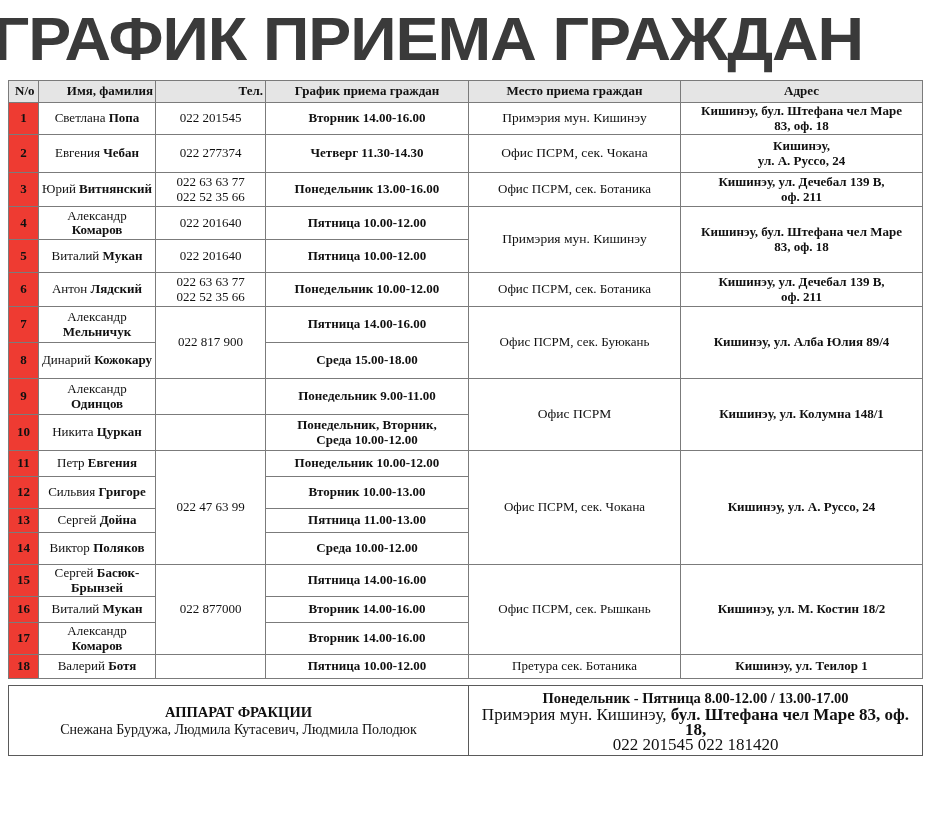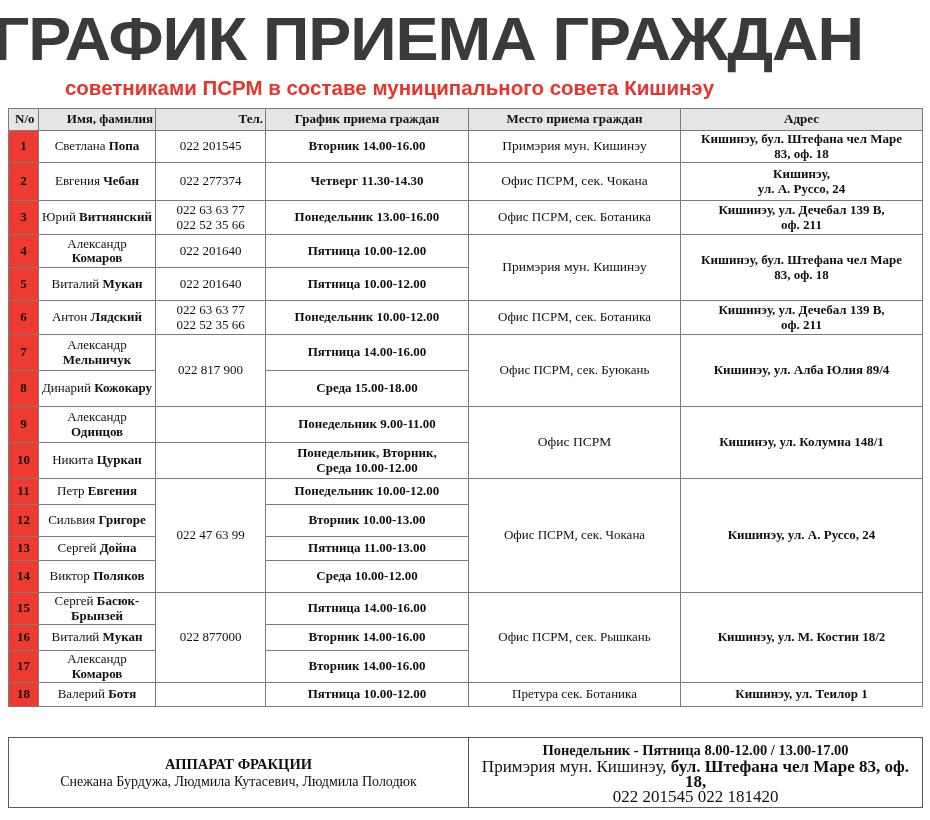--- a/index.html
+++ b/index.html
@@ -83,42 +83,40 @@
   td.place.big{font-size:13.5px;}
   td.addr{font-weight:bold;font-size:13.5px;line-height:15.5px;white-space:pre-line;margin-left:8px;}
 
   
   .foot-wrap{padding:6px 8px 0 8px;}
   table.foot{
     border-collapse:collapse;
     width:914px;
     table-layout:fixed;
     border:1px solid #5a5a5a;
-    margin-top:24px;
   }
   table.foot td{
     border:1px solid #5a5a5a;
     vertical-align:middle;
     text-align:center;
     padding:3px 4px;
     color:#111;
   }
   .f-title{font-weight:bold;font-size:14.5px;line-height:17px;}
   .f-line{font-size:14px;line-height:17px;}
   .f-line2{font-size:17px;line-height:15px;}
   .f-right-1{font-weight:bold;font-size:14.5px;line-height:18px;}
 </style>
 </head>
 <body>
 
 <div class="page">
 
   <div class="title-wrap">
     <div class="main-title">ГРАФИК ПРИЕМА ГРАЖДАН</div>
-    <div class="sub-title">советниками ПСРМ в составе муниципального совета Кишинэу</div>
   </div>
 
   <div class="tbl-wrap">
     <table class="sched">
       <colgroup>
         <col style="width:30px">
         <col style="width:117px">
         <col style="width:110px">
         <col style="width:203px">
         <col style="width:212px">

